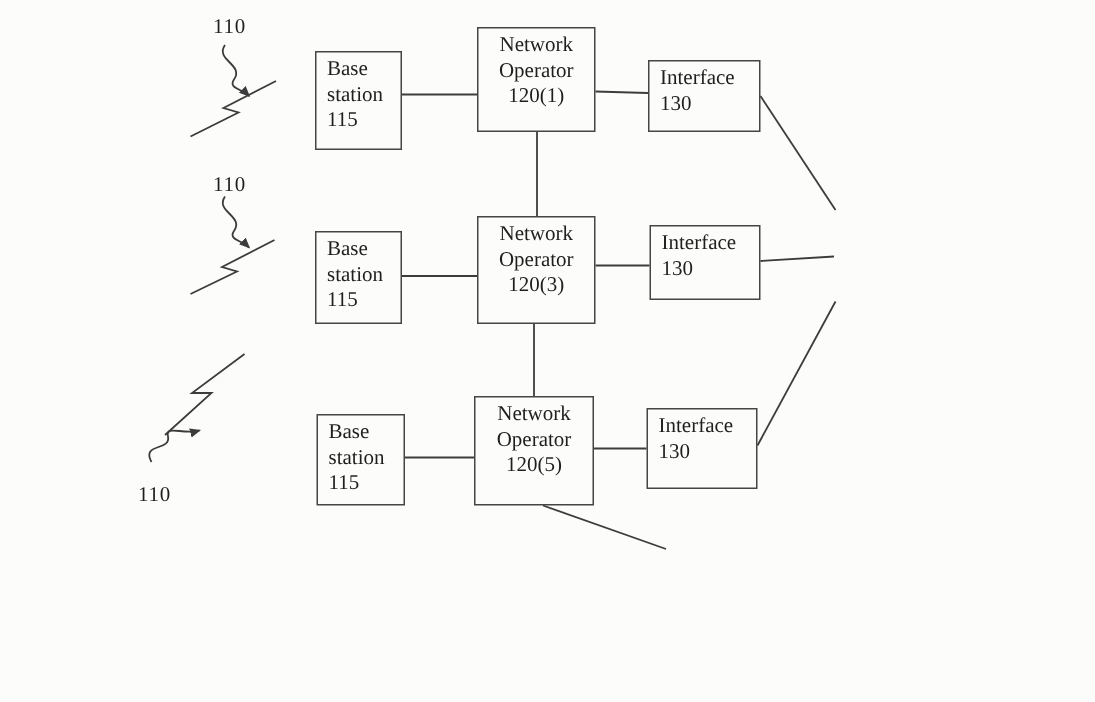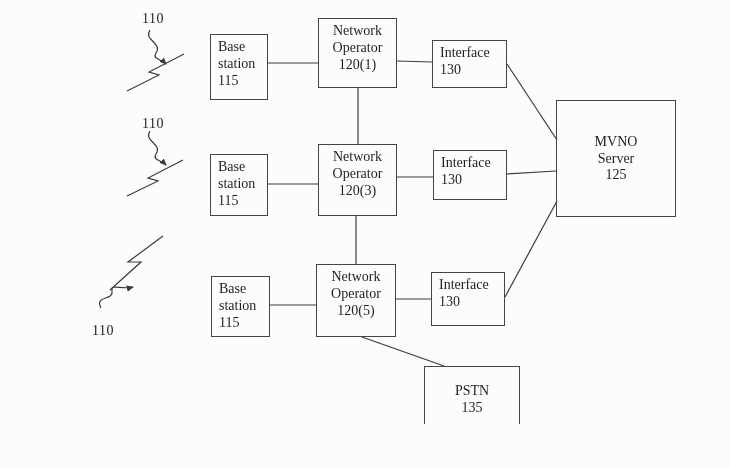--- a/index.html
+++ b/index.html
@@ -124,24 +124,15 @@
   <div class="node center" style="left:316px; top:264px; width:80px; height:73px;">
     <span>Network</span>
     <span>Operator</span>
     <span>120(5)</span>
   </div>
   <div class="node" style="left:431px; top:272px; width:74px; height:54px;">
     <span>Interface</span>
     <span>130</span>
   </div>
 
-  <div class="node center middle" style="left:556px; top:100px; width:120px; height:117px;">
-    <span>MVNO</span>
-    <span>Server</span>
-    <span>125</span>
-  </div>
 
-  <div class="node center middle" style="left:424px; top:366px; width:96px; height:66px;">
-    <span>PSTN</span>
-    <span>135</span>
-  </div>
 
 </div>
 
 </body></html>

